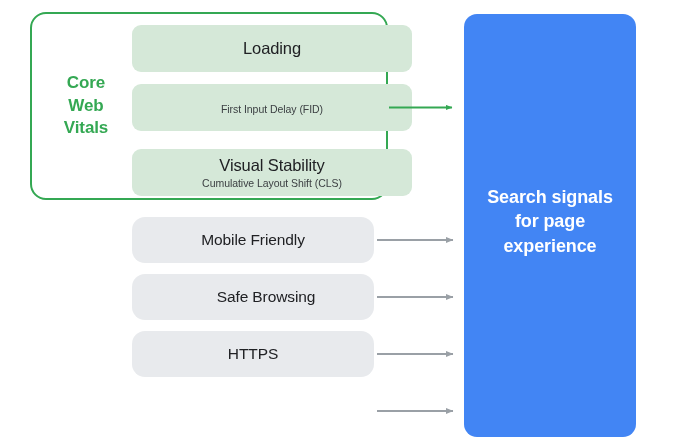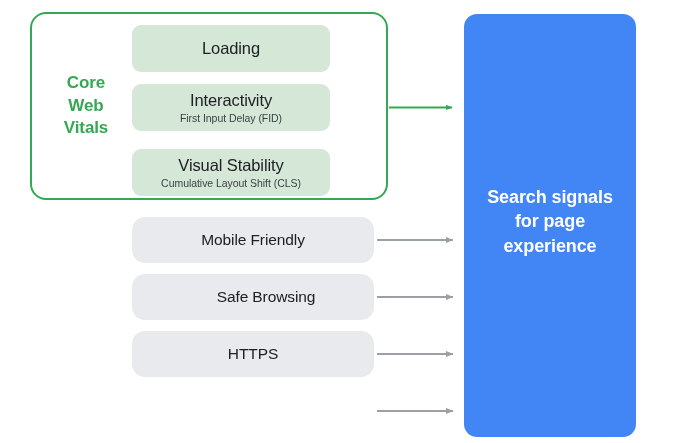--- a/index.html
+++ b/index.html
@@ -48,21 +48,21 @@
     font-weight: bold;
     line-height: 1.33;
     letter-spacing: -0.1px;
     white-space: pre-line;
   }
 
   
   .metric-card {
     position: absolute;
     left: 132px;
-    width: 198px;
+    width: 280px;
     height: 47px;
     box-sizing: border-box;
     background: #d5e8d8;
     border-radius: 9px;
     display: flex;
     flex-direction: column;
     align-items: center;
     justify-content: center;
   }
   .metric-card.c1 { top: 25px; }
@@ -154,21 +154,20 @@
 
   <div id="cwv-label">Core
 Web
 Vitals</div>
 
   <div class="metric-card c1">
     <div class="metric-title">Loading</div>
   </div>
 
   <div class="metric-card c2">
-    <div class="metric-title">Interactivity</div>
     <div class="metric-sub">First Input Delay (FID)</div>
   </div>
 
   <div class="metric-card c3">
     <div class="metric-title">Visual Stability</div>
     <div class="metric-sub">Cumulative Layout Shift (CLS)</div>
   </div>
 
   <div class="signal-box s1">
     <span class="signal-label">Mobile Friendly</span>

